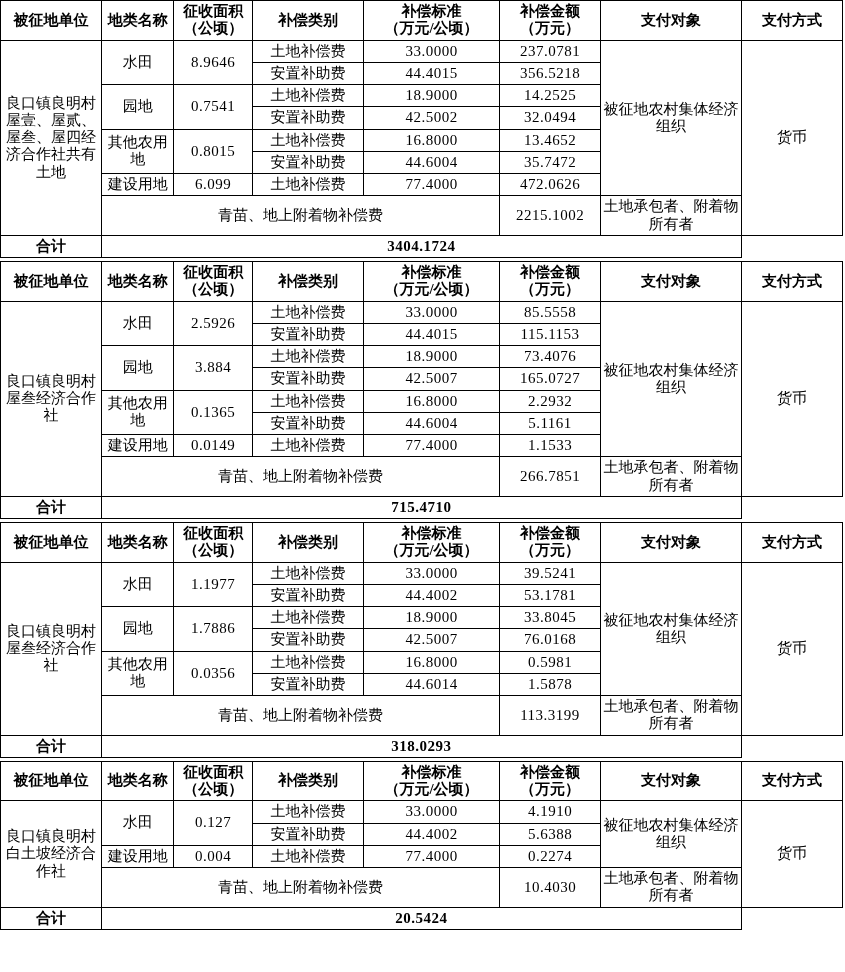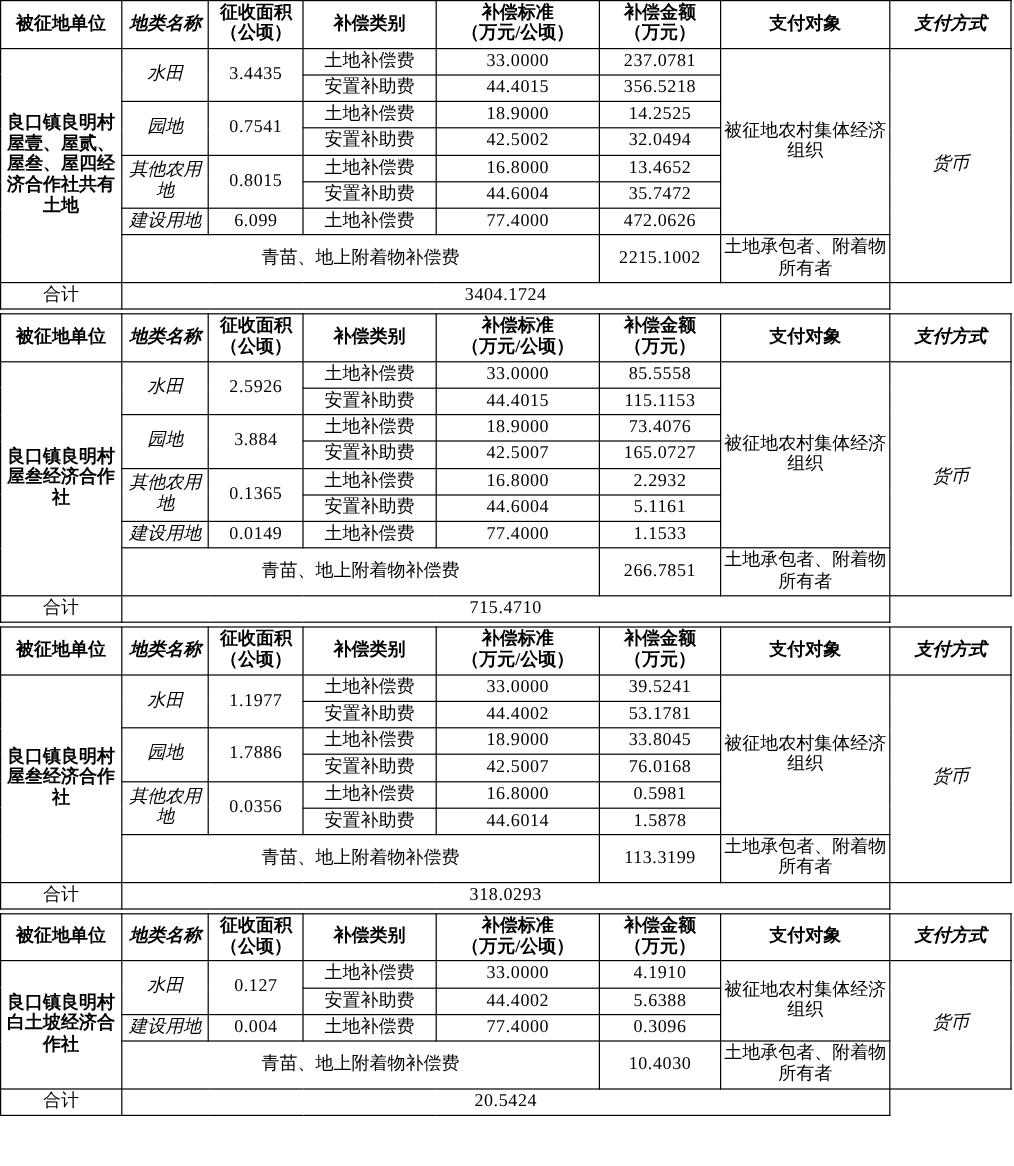--- a/index.html
+++ b/index.html
@@ -38,37 +38,37 @@
   }
   .hdr td .l2 { display: block; }
   .num {
     font-family: "Liberation Serif", "DejaVu Serif", serif;
     letter-spacing: 0.5px;
   }
   .unit {
     font-size: 15.5px;
     line-height: 1.5;
     padding: 3px 6px;
-    font-weight: bold;
   }
   .total-row td {
     font-size: 15px;
+    font-weight: bold;
   }
   .spacer {
     height: 3px;
     width: 843px;
   }
   .c0 { width: 100px; }
-  .c1 { width: 72px; font-style: italic; }
+  .c1 { width: 72px; }
   .c2 { width: 78px; }
   .c3 { width: 110px; }
   .c4 { width: 135px; margin-top: 12px; }
   .c5 { width: 100px; }
   .c6 { width: 140px; margin-top: 10px; }
-  .c7 { width: 100px; font-style: italic; }
+  .c7 { width: 100px; }
   .green-label {
     padding: 6px 2px;
   }
 </style>
 </head>
 <body>
 
 <div id="sheet">
     <table class="tbl">
       <tbody>
@@ -78,21 +78,21 @@
           <td class="c2"><span class="l1">征收面积</span><span class="l2">（公顷）</span></td>
           <td class="c3">补偿类别</td>
           <td class="c4"><span class="l1">补偿标准</span><span class="l2">（万元/公顷）</span></td>
           <td class="c5"><span class="l1">补偿金额</span><span class="l2">（万元）</span></td>
           <td class="c6">支付对象</td>
           <td class="c7">支付方式</td>
         </tr>
         <tr>
           <td class="c0 unit" rowspan="8">良口镇良明村屋壹、屋贰、屋叁、屋四经济合作社共有土地</td>
           <td class="c1" rowspan="2">水田</td>
-          <td class="c2 num" rowspan="2">3.4435</td>
+          <td class="c2 num" rowspan="2">8.9646</td>
           <td class="c3">土地补偿费</td>
           <td class="c4 num">33.0000</td>
           <td class="c5 num">237.0781</td>
           <td class="c6" rowspan="7">被征地农村集体经济组织</td>
           <td class="c7" rowspan="8">货币</td>
         </tr>
         <tr>
           <td class="c3">安置补助费</td>
           <td class="c4 num">44.4015</td>
           <td class="c5 num">356.5218</td>
@@ -298,21 +298,21 @@
         <tr>
           <td class="c3">安置补助费</td>
           <td class="c4 num">44.4002</td>
           <td class="c5 num">5.6388</td>
         </tr>
         <tr>
           <td class="c1" rowspan="1">建设用地</td>
           <td class="c2 num" rowspan="1">0.004</td>
           <td class="c3">土地补偿费</td>
           <td class="c4 num">77.4000</td>
-          <td class="c5 num">0.3096</td>
+          <td class="c5 num">0.2274</td>
         </tr>
         <tr>
           <td class="green-label" colspan="4">青苗、地上附着物补偿费</td>
           <td class="c5 num">10.4030</td>
           <td class="c6">土地承包者、附着物所有者</td>
         </tr>
         <tr class="total-row">
           <td class="c0">合计</td>
           <td colspan="6" class="num">20.5424</td>
         </tr>

